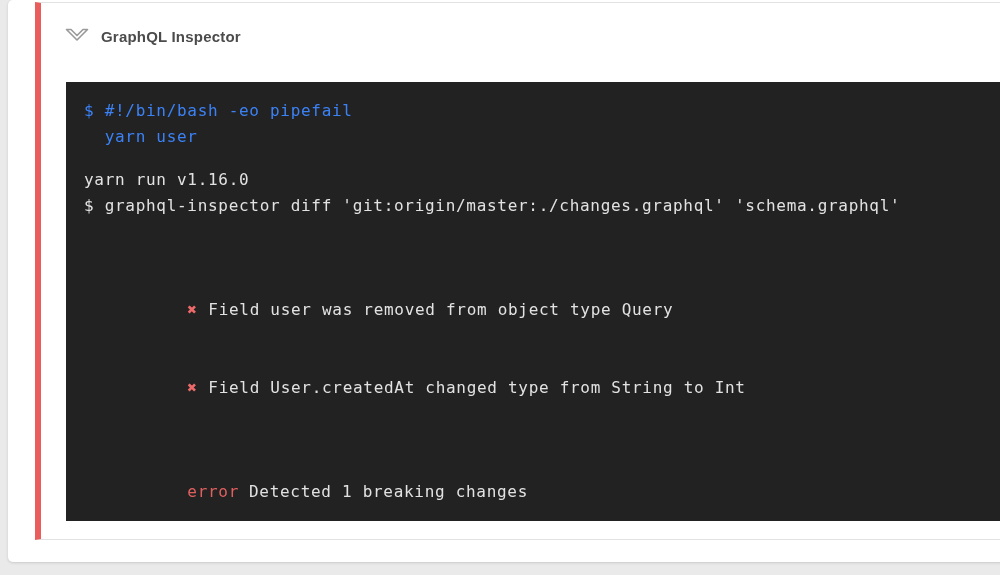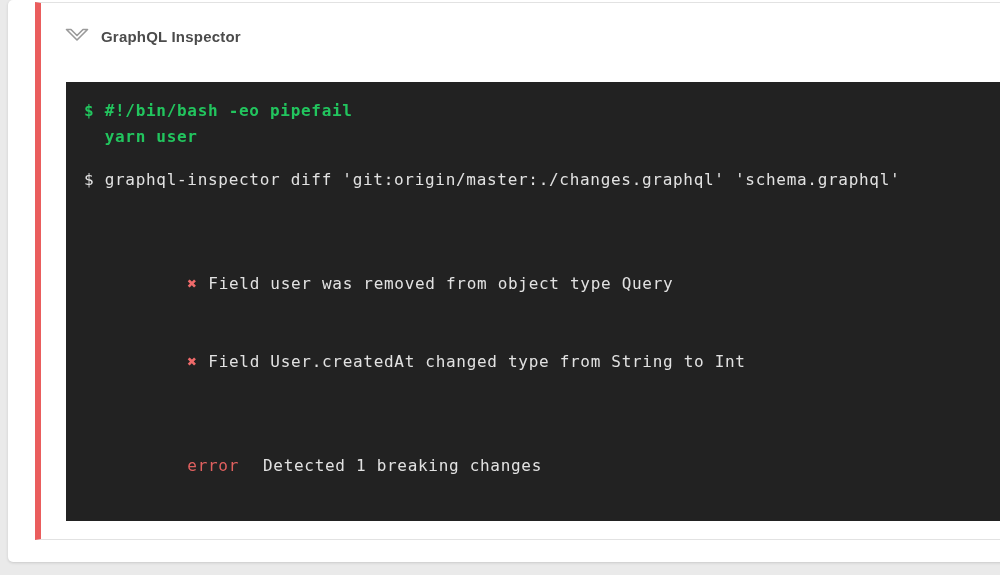--- a/index.html
+++ b/index.html
@@ -50,29 +50,29 @@
     background: #222222;
     padding: 16px 16px 16px 18px;
     font-family: "DejaVu Sans Mono", "Liberation Mono", monospace;
     font-size: 16px;
     line-height: 26px;
     letter-spacing: 0.7px;
     color: #e2e2e2;
     overflow: hidden;
   }
   .t-line { min-height: 26px; white-space: pre; }
-  .t-line.bold { font-weight: bold; color: #22c55e; }
+  .t-line.bold { font-weight: normal; color: #3b82f6; }
   .t-spacer { height: 17px; }
   .x-icon {
     color: #ee6a6a;
     font-weight: bold;
     display: inline-block;
     width: 21px;
   }
-  .label-error { color: #e0605f; margin-right: 24px; }
+  .label-error { color: #e0605f; margin-right: 10px; }
 </style>
 </head>
 <body>
 
 <div class="page">
 
   <div class="output-panel">
 
     <div class="step-card">
 
@@ -84,20 +84,21 @@
         </span>
         <span class="step-title">GraphQL Inspector</span>
       </div>
 
       <div class="terminal">
         <div class="t-line bold">$ #!/bin/bash -eo pipefail</div>
         <div class="t-line bold">  yarn user</div>
 
         <div class="t-spacer"></div>
 
+        <div class="t-line">yarn run v1.16.0</div>
         <div class="t-line">$ graphql-inspector diff 'git:origin/master:./changes.graphql' 'schema.graphql'</div>
         <div class="t-line"></div>
         <div class="t-line"></div>
 
         <div class="t-line">
           <span class="x-icon">✖</span><span>Field user was removed from object type Query</span>
         </div>
         <div class="t-line">
           <span class="x-icon">✖</span><span>Field User.createdAt changed type from String to Int</span>
         </div>

